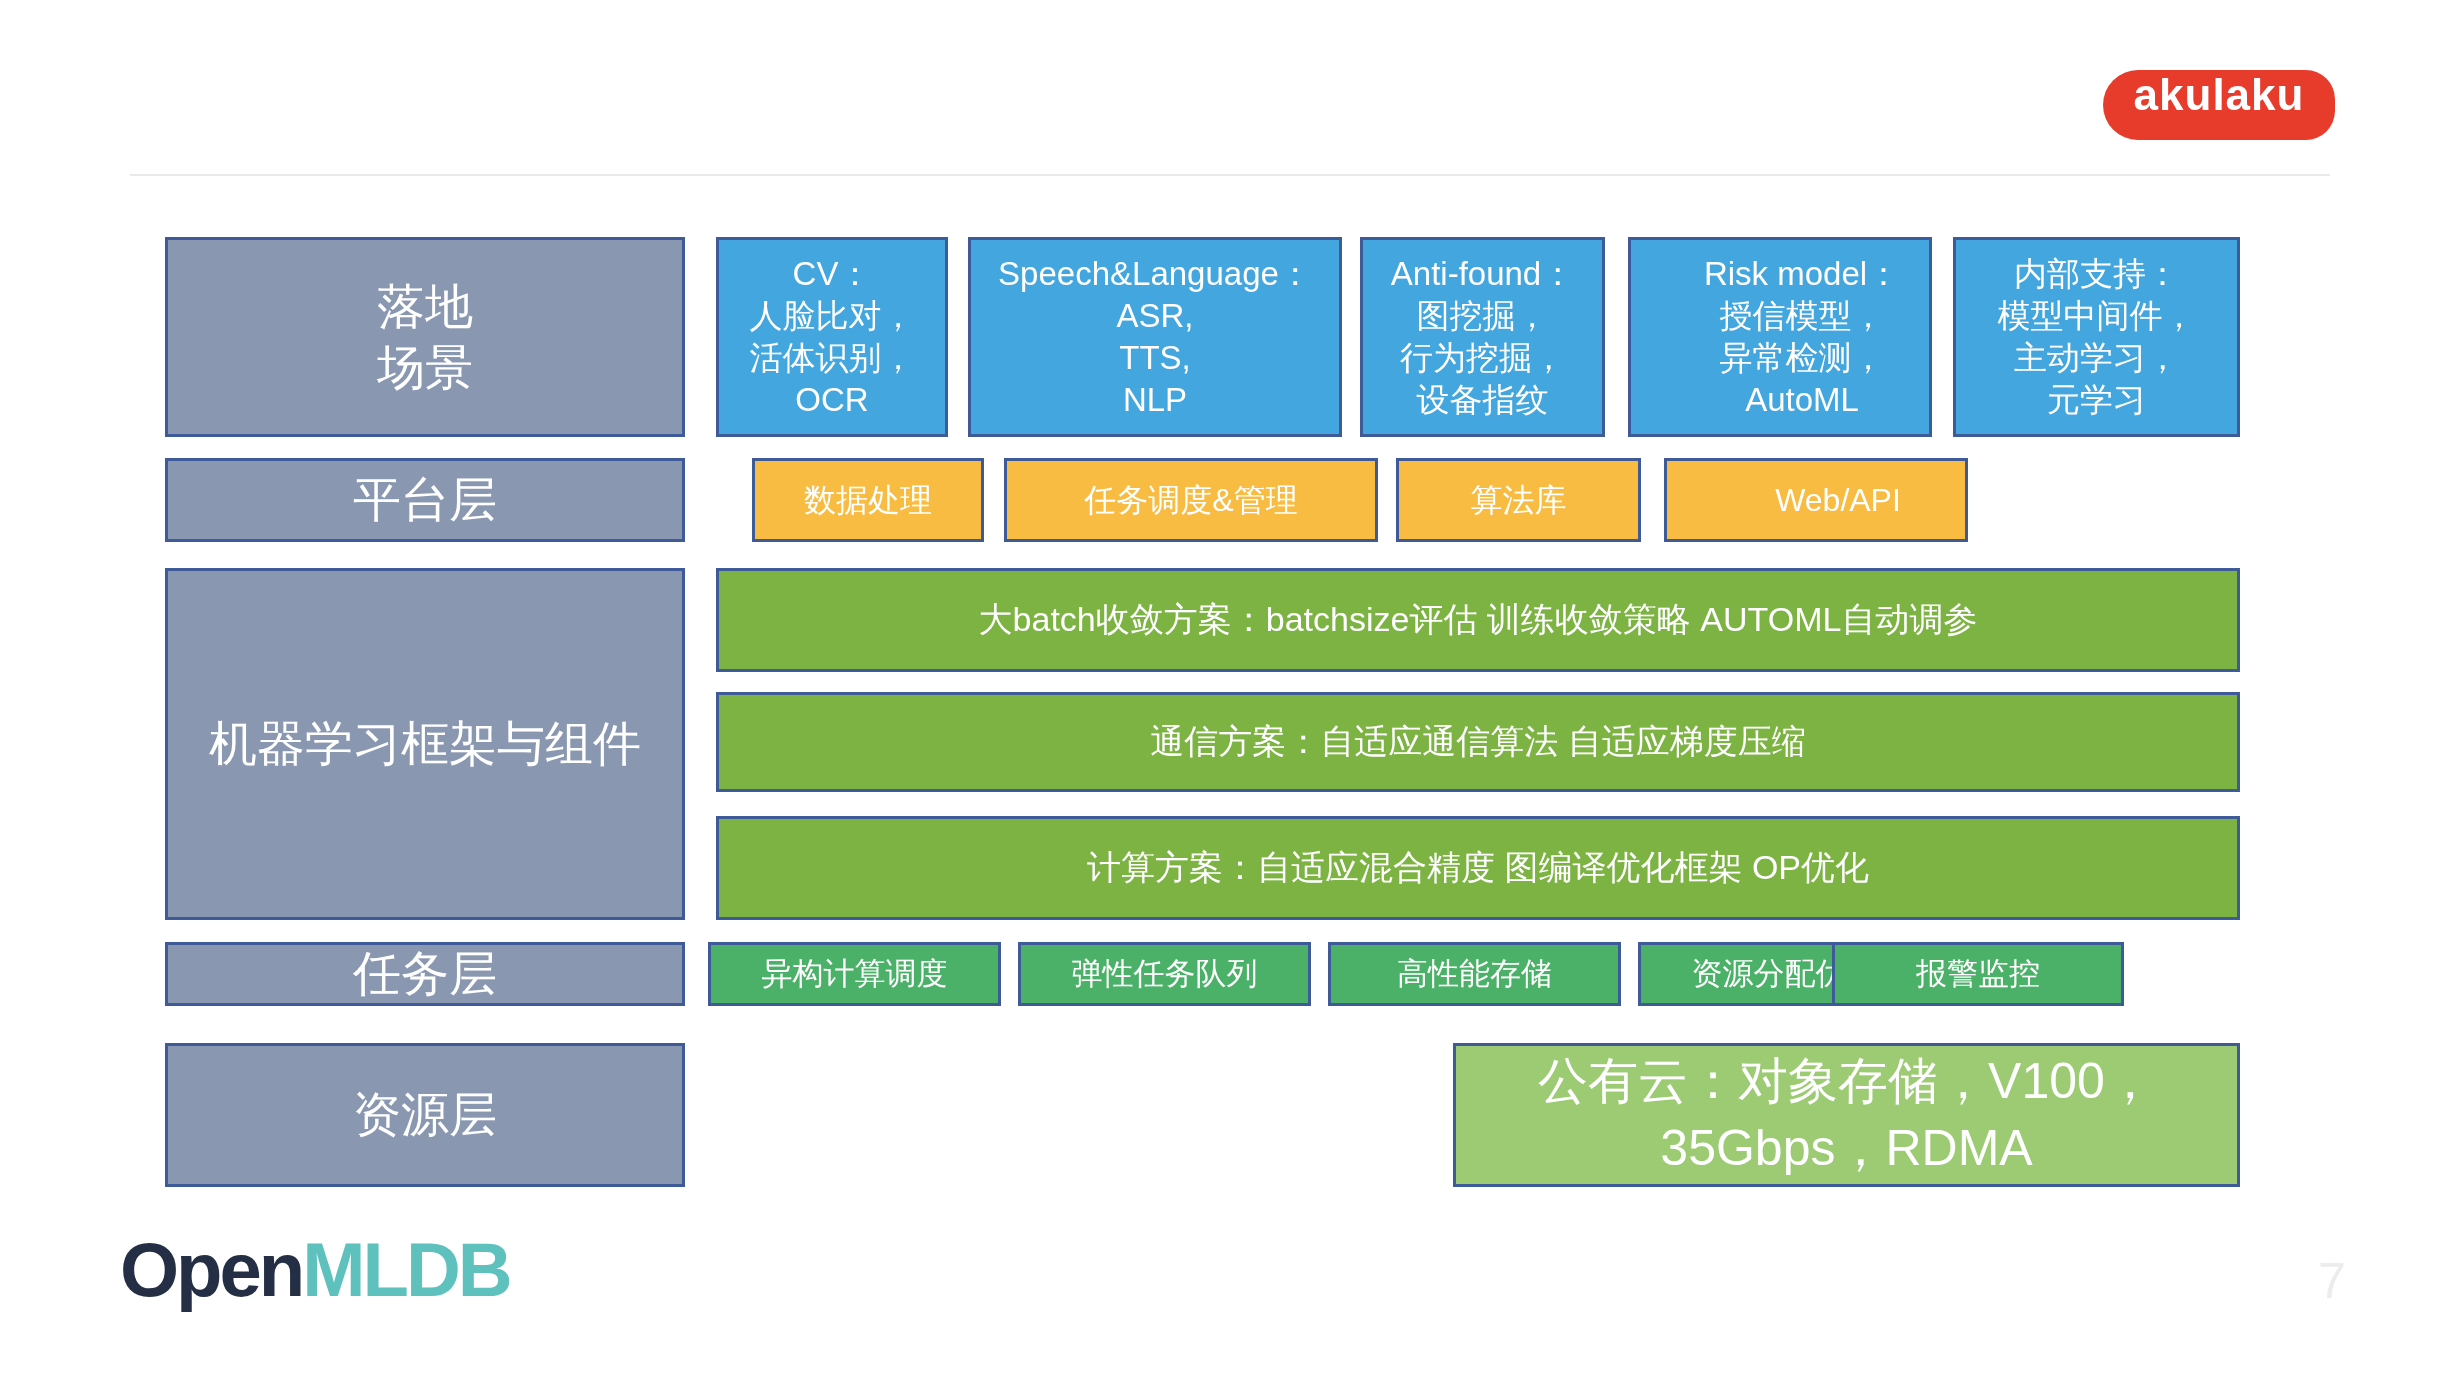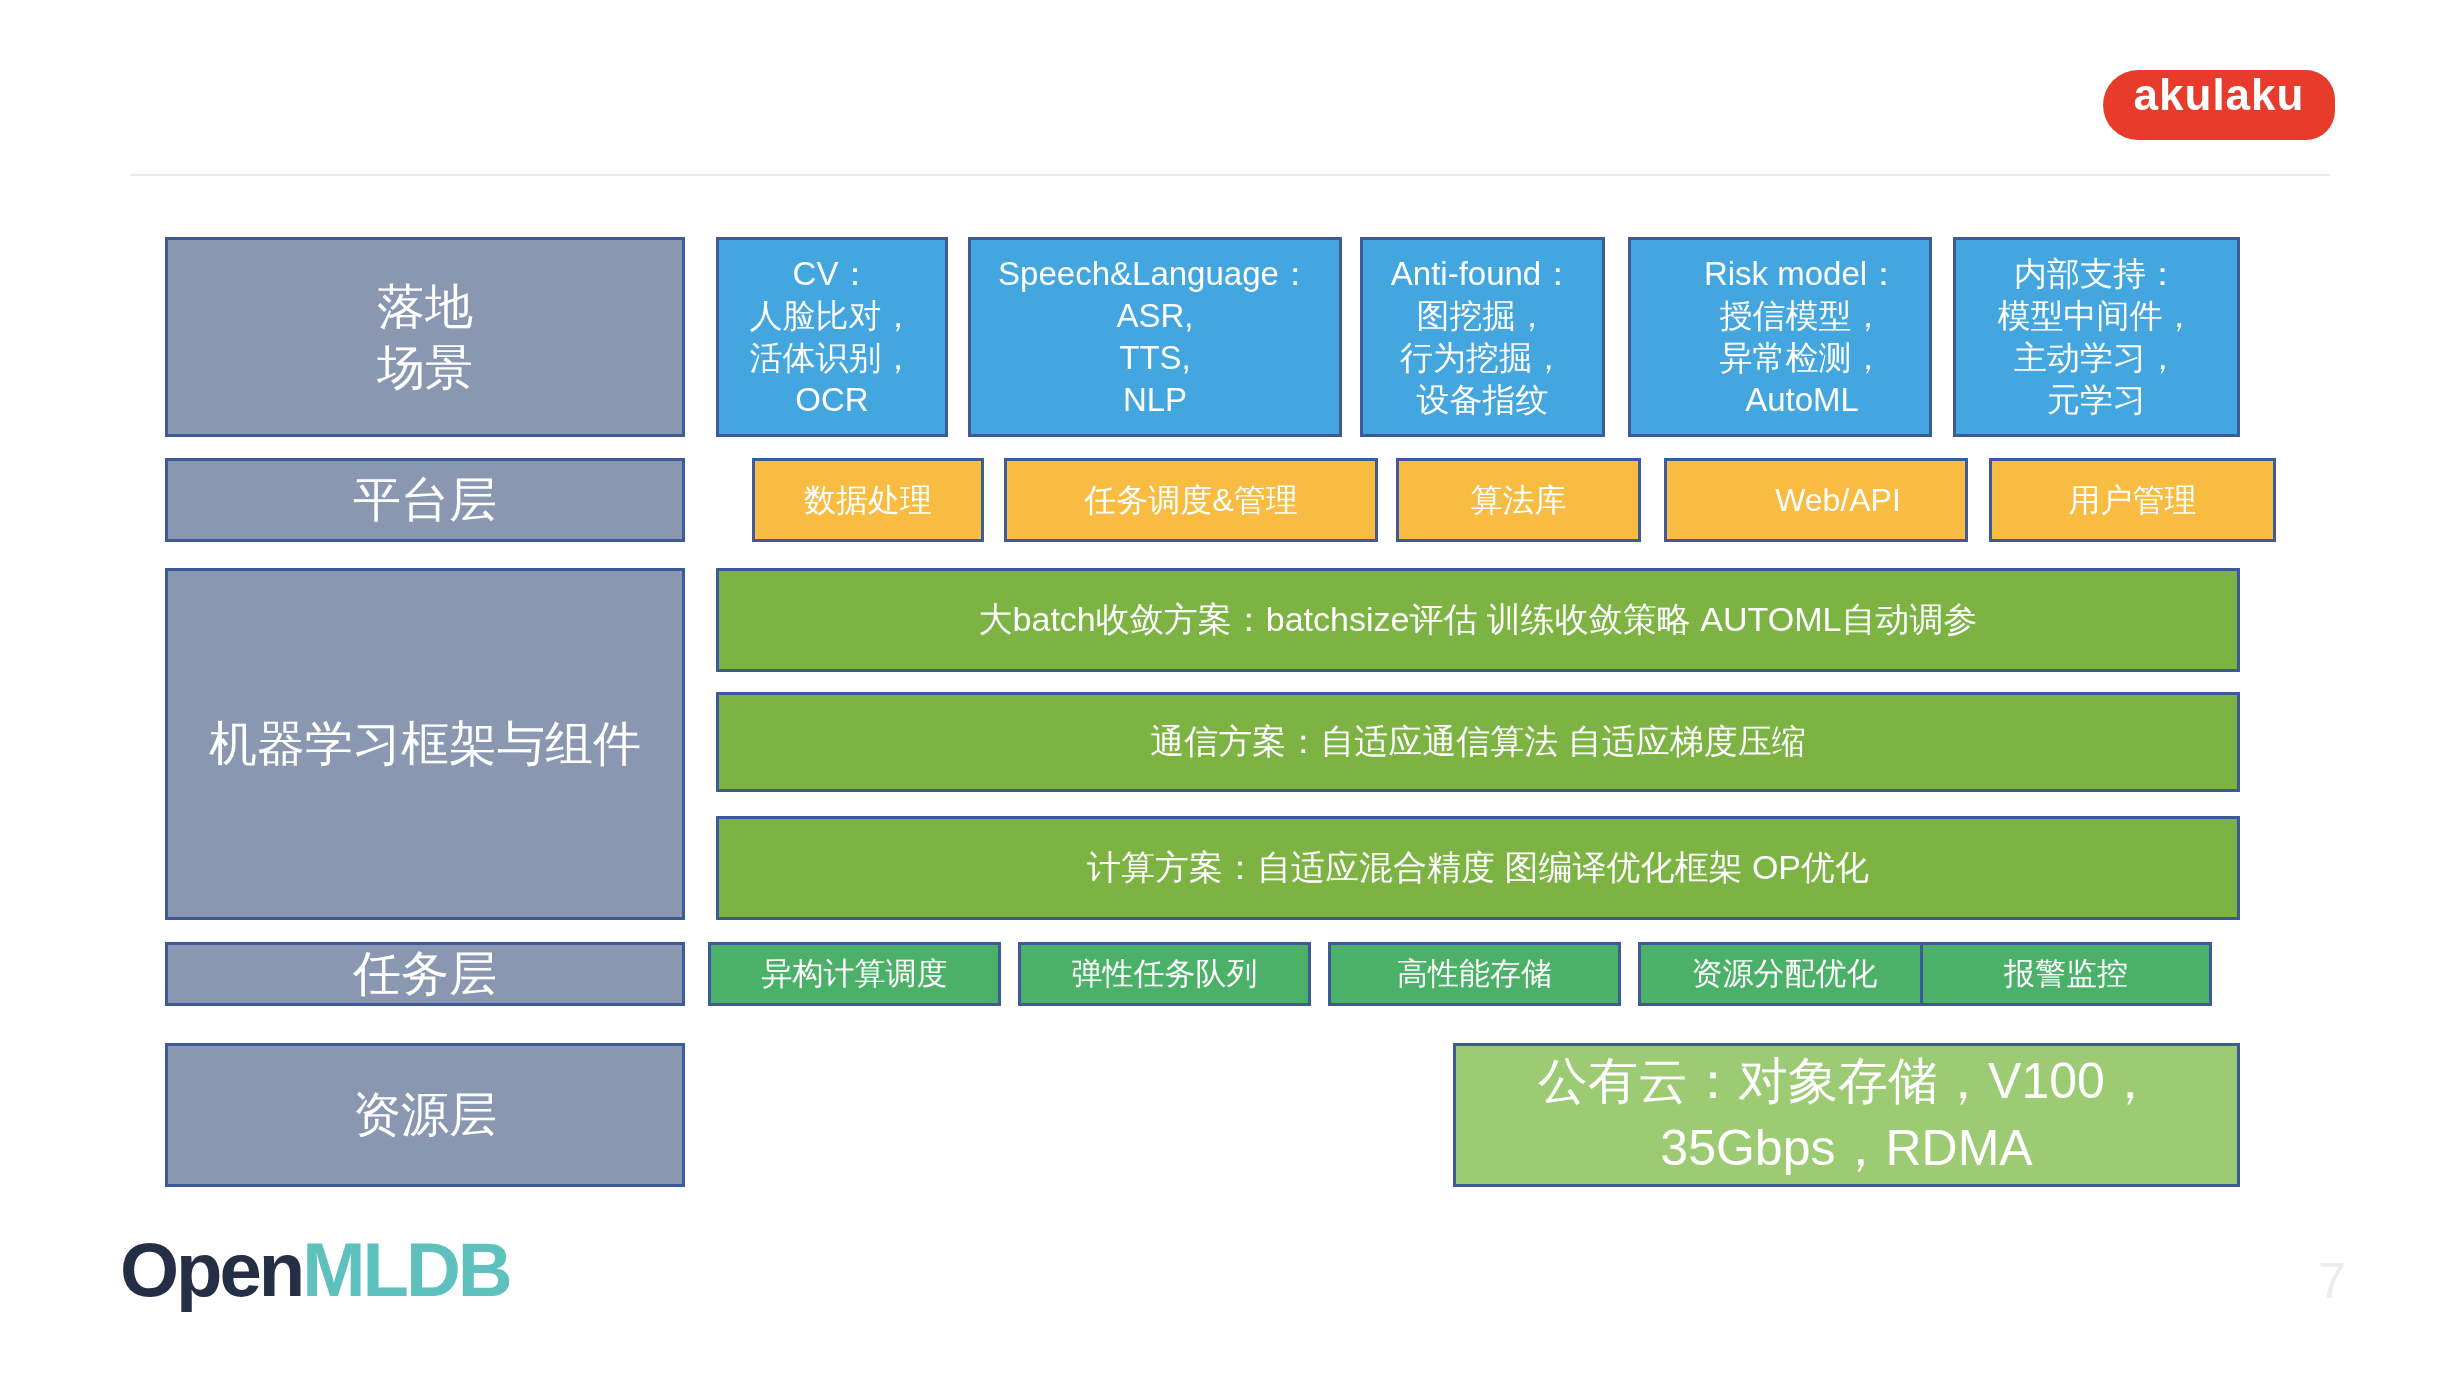--- a/index.html
+++ b/index.html
@@ -58,21 +58,21 @@
   .label-col { left:165px; width:520px; }
   .c1 { left:716px;  width:232px; }
   .c2 { left:968px;  width:374px; }
   .c3 { left:1360px; width:245px; }
   .c4 { left:1628px; width:304px;padding-left:44px; }
   .c5 { left:1953px; width:287px; }
   .t1 { left:708px;  width:293px; }
   .t2 { left:1018px; width:293px; }
   .t3 { left:1328px; width:293px; }
   .t4 { left:1638px; width:293px; }
-  .t5 { left:1920px; width:292px; }
+  .t5 { left:1832px; width:292px; }
   .res1 { left:716px;  width:714px; }
   .res2 { left:1453px; width:787px; }
 
   .footer-logo {
     position:absolute; left:120px; top:1228px;
     font-size:76px; font-weight:bold; letter-spacing:-3px; line-height:1.1;
   }
   .footer-logo .open { color:var(--navy-dark,#242E44); }
   .footer-logo .mldb { color:var(--teal,#5EC1BE); }
   .page-number {
@@ -113,21 +113,20 @@
   <div class="box blue-box r1 c5">内部支持：
 模型中间件，
 主动学习，
 元学习</div>
 
   <div class="box label-box r2 label-col">平台层</div>
   <div class="box orange-box r2 c1">数据处理</div>
   <div class="box orange-box r2 c2">任务调度&amp;管理</div>
   <div class="box orange-box r2 c3">算法库</div>
   <div class="box orange-box r2 c4">Web/API</div>
-  <div class="box orange-box r2 c5">用户管理</div>
 
   <div class="box label-box r3-label label-col">机器学习框架与组件</div>
   <div class="box olive-bar bar bar1">大batch收敛方案：batchsize评估 训练收敛策略 AUTOML自动调参</div>
   <div class="box olive-bar bar bar2">通信方案：自适应通信算法 自适应梯度压缩</div>
   <div class="box olive-bar bar bar3">计算方案：自适应混合精度 图编译优化框架 OP优化</div>
 
   <div class="box label-box r4 label-col">任务层</div>
   <div class="box green-box r4 t1">异构计算调度</div>
   <div class="box green-box r4 t2">弹性任务队列</div>
   <div class="box green-box r4 t3">高性能存储</div>

